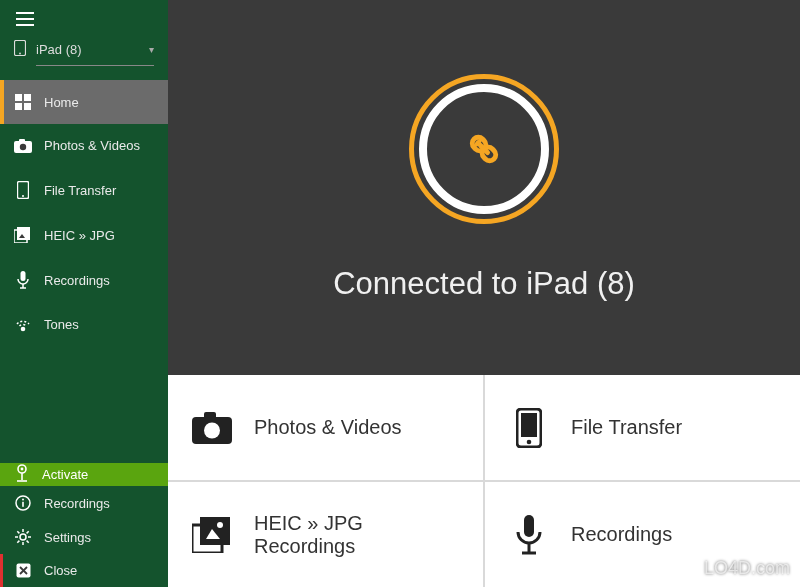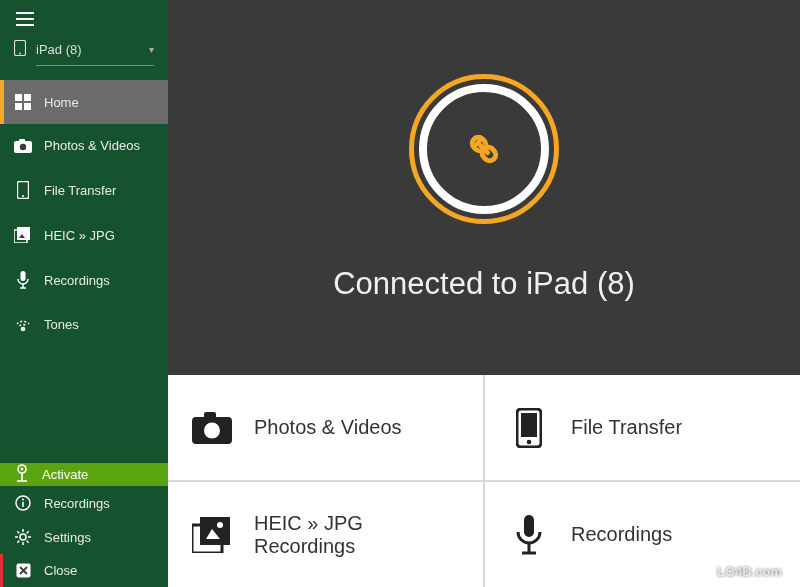--- a/index.html
+++ b/index.html
@@ -135,25 +135,25 @@
     gap: 22px;
     padding: 0 24px;
     cursor: pointer;
     color: #333;
     font-size: 20px;
     font-weight: 400;
   }
   .tile .ticon { width: 40px; display:flex; justify-content:center; }
   .watermark {
     position: absolute;
-    right: 18px;
+    right: 10px;
     bottom: 8px;
     color: rgba(255,255,255,0.65);
-    font-size: 13px;
-    font-weight: 700;
+    font-size: 18px;
+    font-weight: 400;
     text-shadow: 0 0 3px rgba(0,0,0,0.6);
     pointer-events: none;
   }
   .watermark .globe {
     display:inline-block;
     width:14px; height:14px;
     border:1.5px solid rgba(255,255,255,0.65);
     border-radius:50%;
     position:relative;
     vertical-align:-2px;

